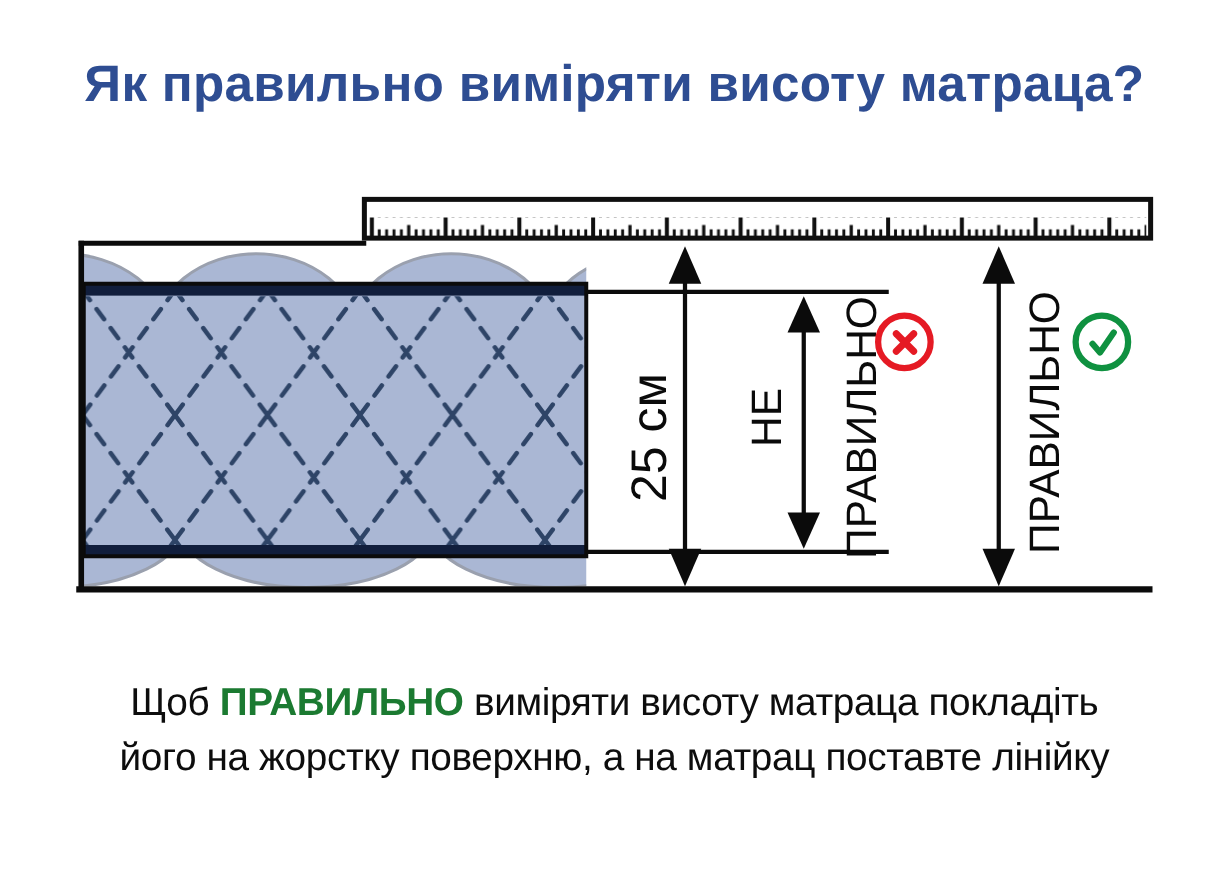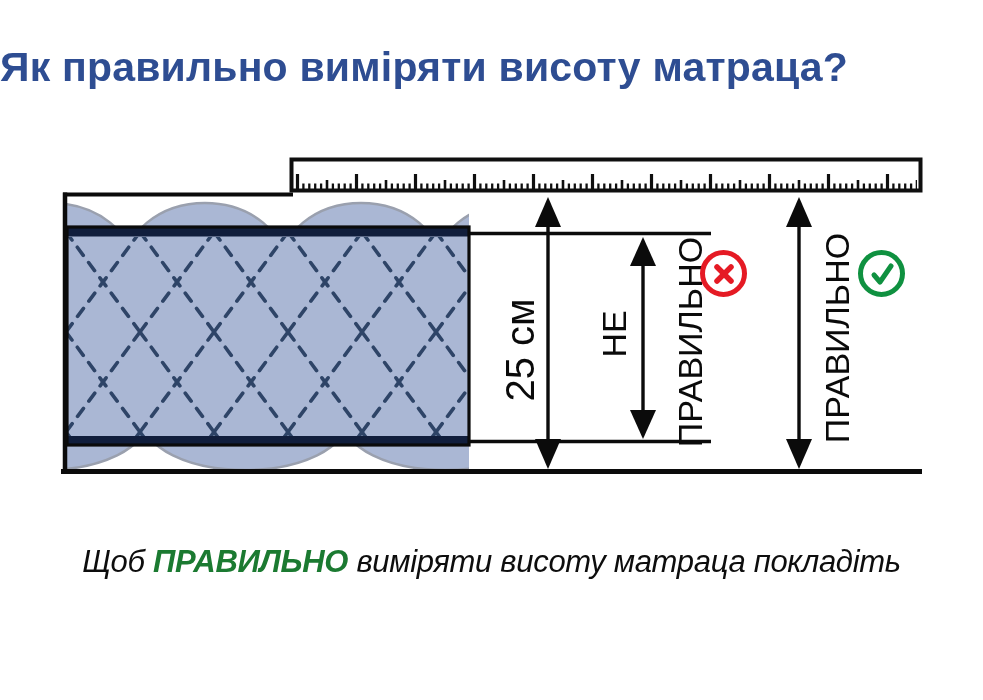--- a/index.html
+++ b/index.html
@@ -1,41 +1,41 @@
 <!DOCTYPE html>
 <html><head>
 <meta charset="utf-8">
 <style>
   html,body{margin:0;padding:0;}
   body{
     width:983px;height:700px;position:relative;background:#ffffff;
     font-family:"Liberation Sans",sans-serif;overflow:hidden;
   }
   .title{
-    position:absolute;top:44px;left:0;right:0;
+    position:absolute;top:44px;left:0;right:0;text-align:center;
     font-size:41px;font-weight:bold;color:#2e4d92;letter-spacing:.2px;
   }
   svg.diagram{position:absolute;left:0;top:0;pointer-events:none;}
   .vlabel{
     position:absolute;transform:translate(-50%,-50%) rotate(-90deg);
     white-space:nowrap;color:#0a0a0a;font-family:"Liberation Sans",sans-serif;
   }
   .lbl-total{left:520px;top:350px;font-size:40px;}
   .lbl-ne{left:614px;top:334px;font-size:34px;}
   .lbl-wrong{left:690px;top:342px;font-size:34px;}
   .lbl-correct{left:837px;top:338px;font-size:34px;}
   .badge{
     position:absolute;width:37px;height:37px;border-radius:50%;
     display:flex;align-items:center;justify-content:center;background:#fff;
   }
   .badge-wrong{left:700px;top:250px;border:5px solid #e51a24;}
   .badge-correct{left:858px;top:250px;border:5px solid #0f9140;}
   .footer{
     position:absolute;top:540px;left:0;right:0;text-align:center;
-    font-size:31px;line-height:44px;color:#0d0d0d;letter-spacing:-0.3px;font-style:italic;
+    font-size:31px;line-height:44px;color:#0d0d0d;letter-spacing:-0.3px;
   }
   .footer .hl{color:#1b7a31;font-weight:bold;}
 </style>
 </head>
 <body>
 
 <div class="title">Як правильно виміряти висоту матраца?</div>
 
 <svg class="diagram" width="983" height="700" viewBox="0 0 983 700" xmlns="http://www.w3.org/2000/svg">
   <defs>
@@ -121,13 +121,14 @@
   </svg>
 </div>
 <div class="badge badge-correct">
   <svg width="26" height="26" viewBox="-13 -13 26 26">
     <polyline points="-8,1 -2,8 9,-8" fill="none" stroke="#0f9140" stroke-width="5" stroke-linecap="round" stroke-linejoin="round"></polyline>
   </svg>
 </div>
 
 <div class="footer">
   <div><span>Щоб </span><span class="hl">ПРАВИЛЬНО</span><span> виміряти висоту матраца покладіть</span></div>
+  <div>його на жорстку поверхню, а на матрац поставте лінійку</div>
 </div>
 
 </body></html>

